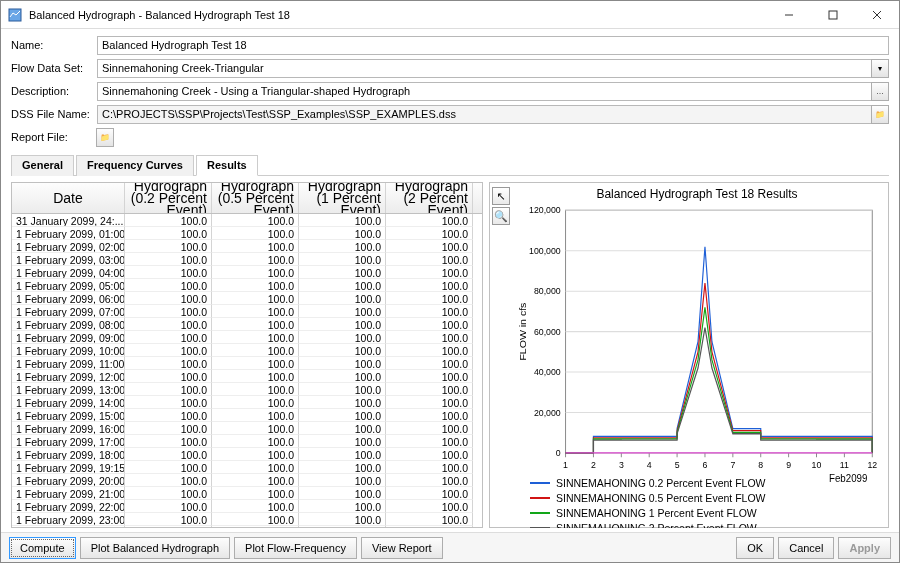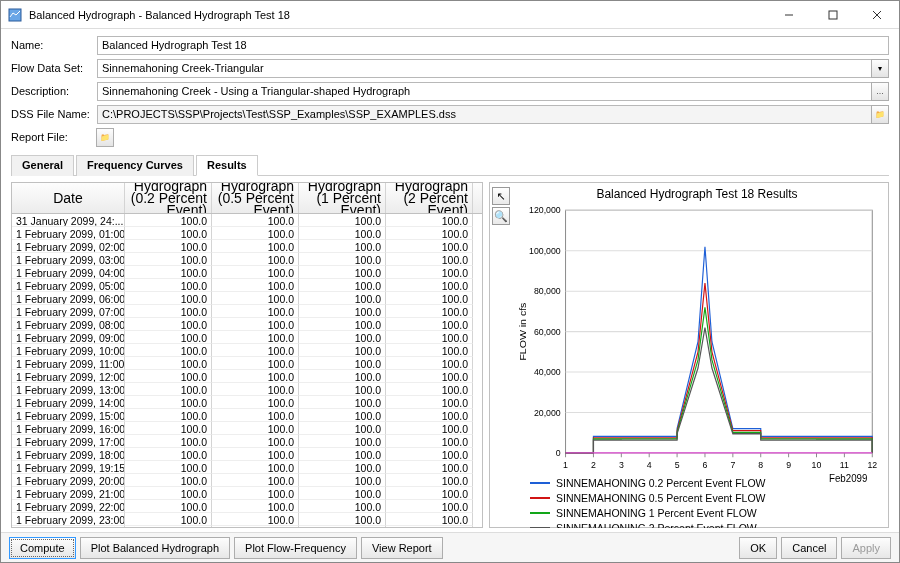--- a/index.html
+++ b/index.html
@@ -205,21 +205,21 @@
   .footer .btn {
     height:22px;
     padding: 0 10px;
     border:1px solid #adadad;
     background:linear-gradient(#fdfdfd,#e7e7e7);
     font-size:11px;
     display:flex;align-items:center;
   }
   .footer .btn.focus { border:1px solid #3399ff; outline:1px dotted #666; outline-offset:-3px;}
   .footer .spacer{ flex:1;}
-  .footer .btn.disabled{ color:#9a9a9a; }
+  .footer .btn.disabled{ color:#9a9a9a;font-weight:bold; }
 </style>
 </head>
 <body>
 
 <div class="window">
 
   <div class="titlebar">
     <span class="icon">
       <svg viewBox="0 0 16 16">
           <rect x="2" y="2" width="12" height="12" fill="#6aa6e6" stroke="#2a5a9a"></rect>

